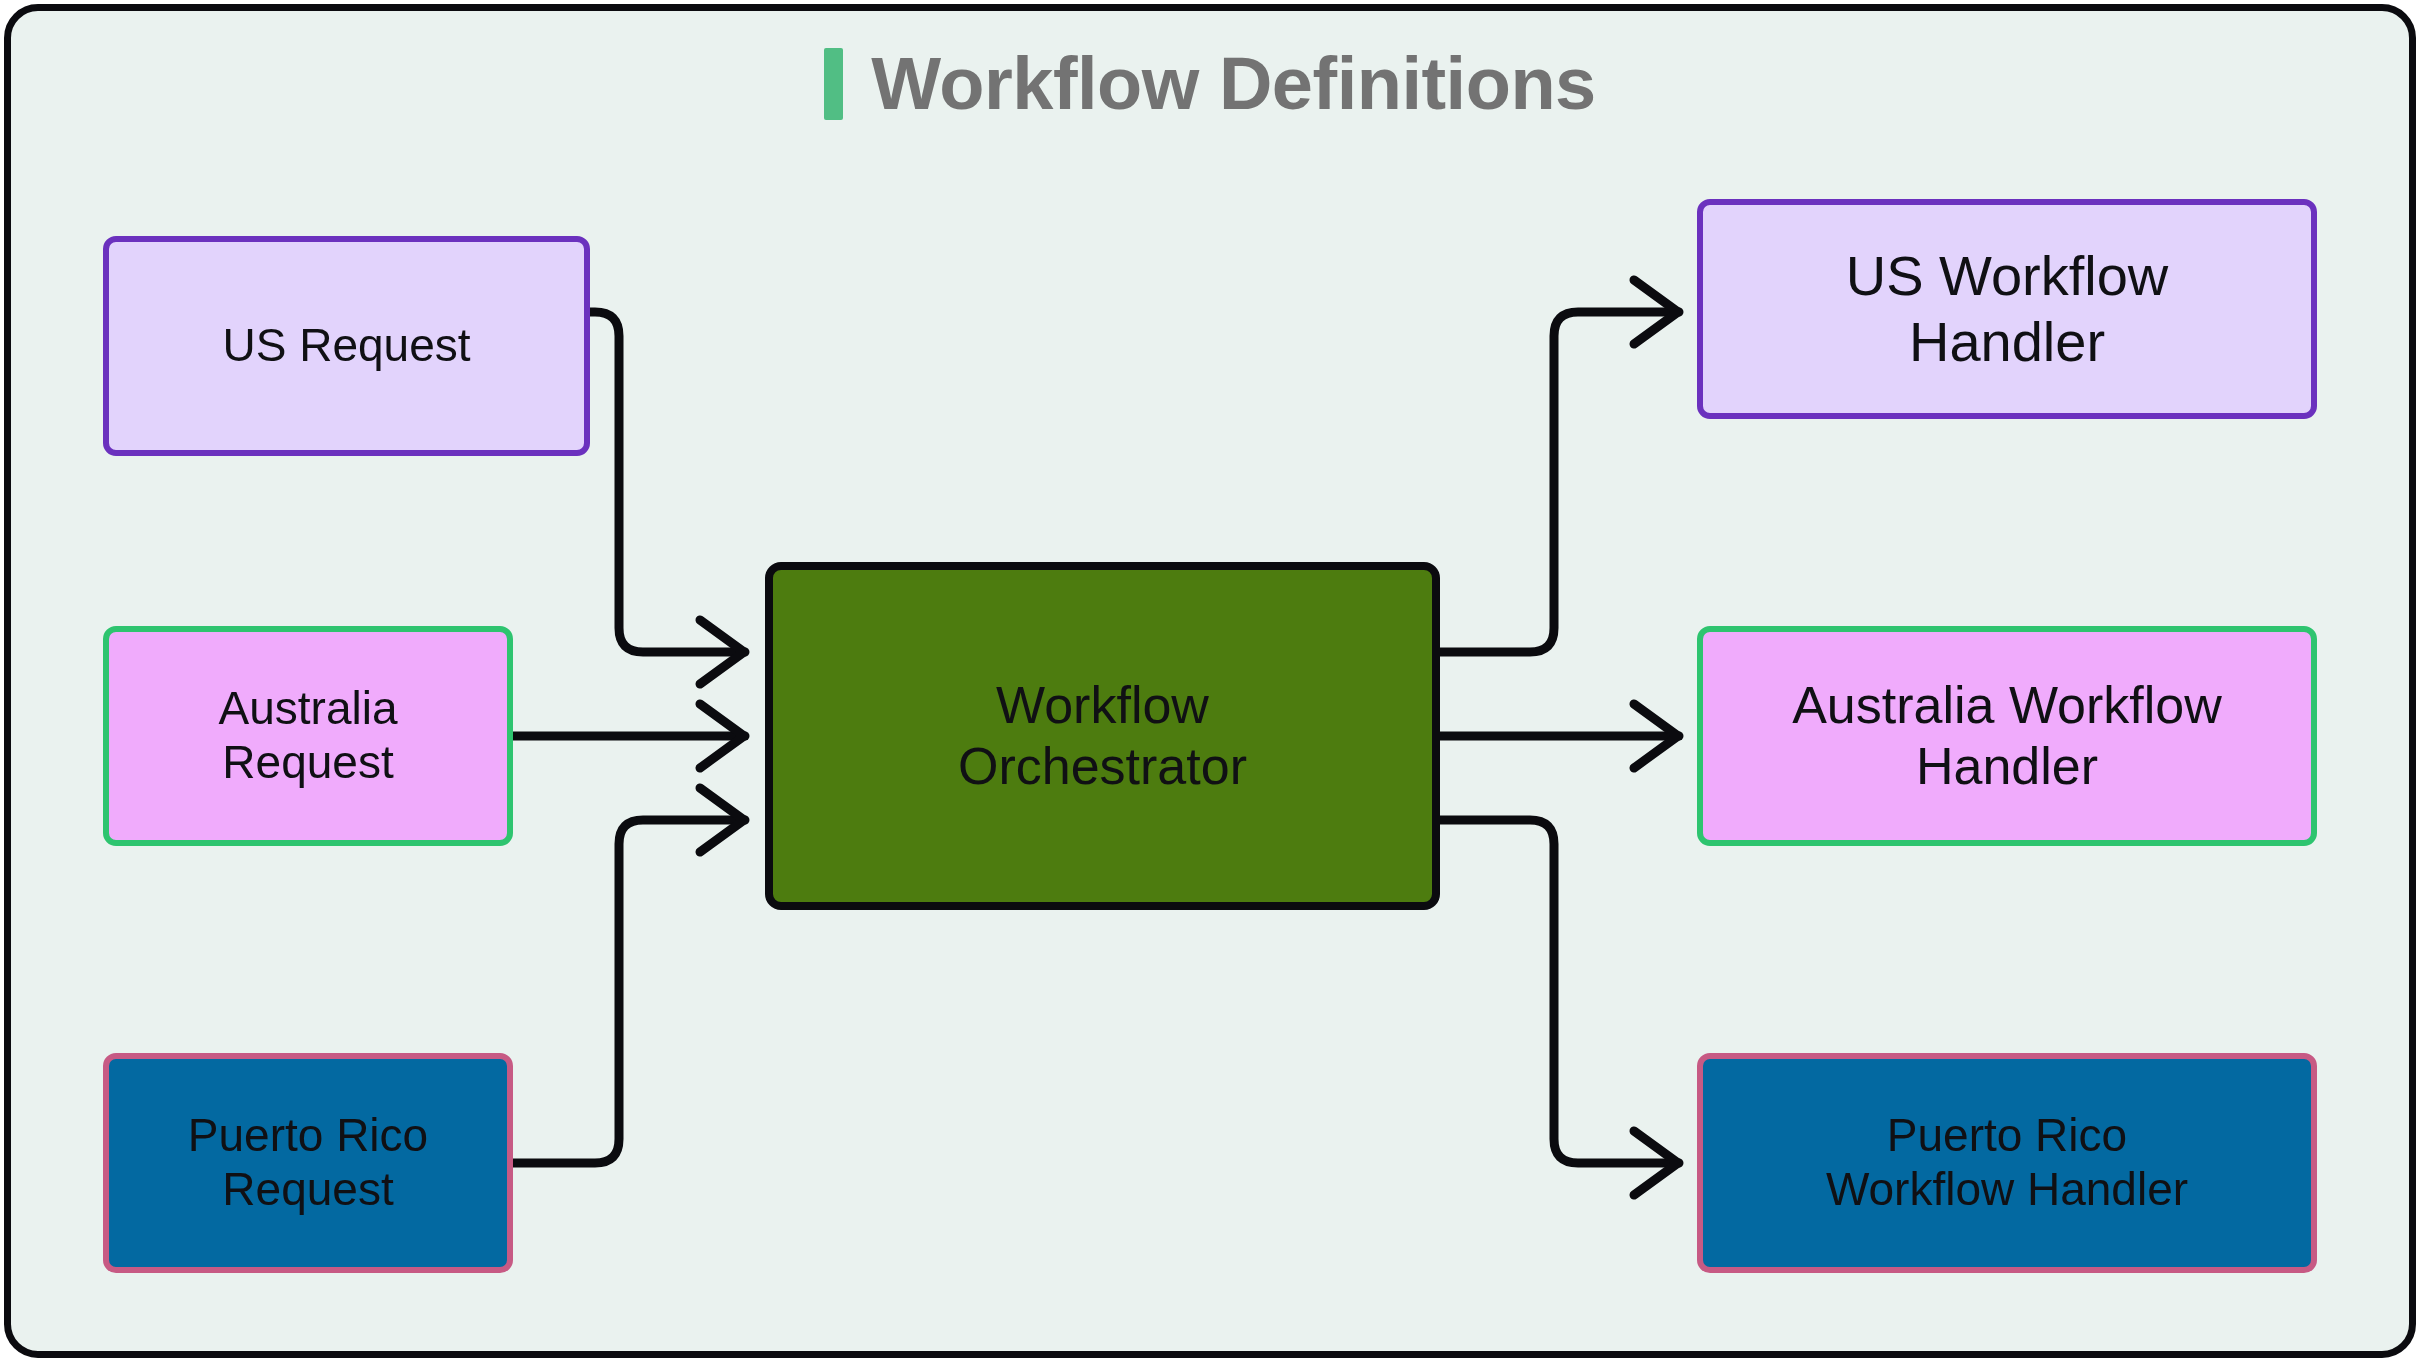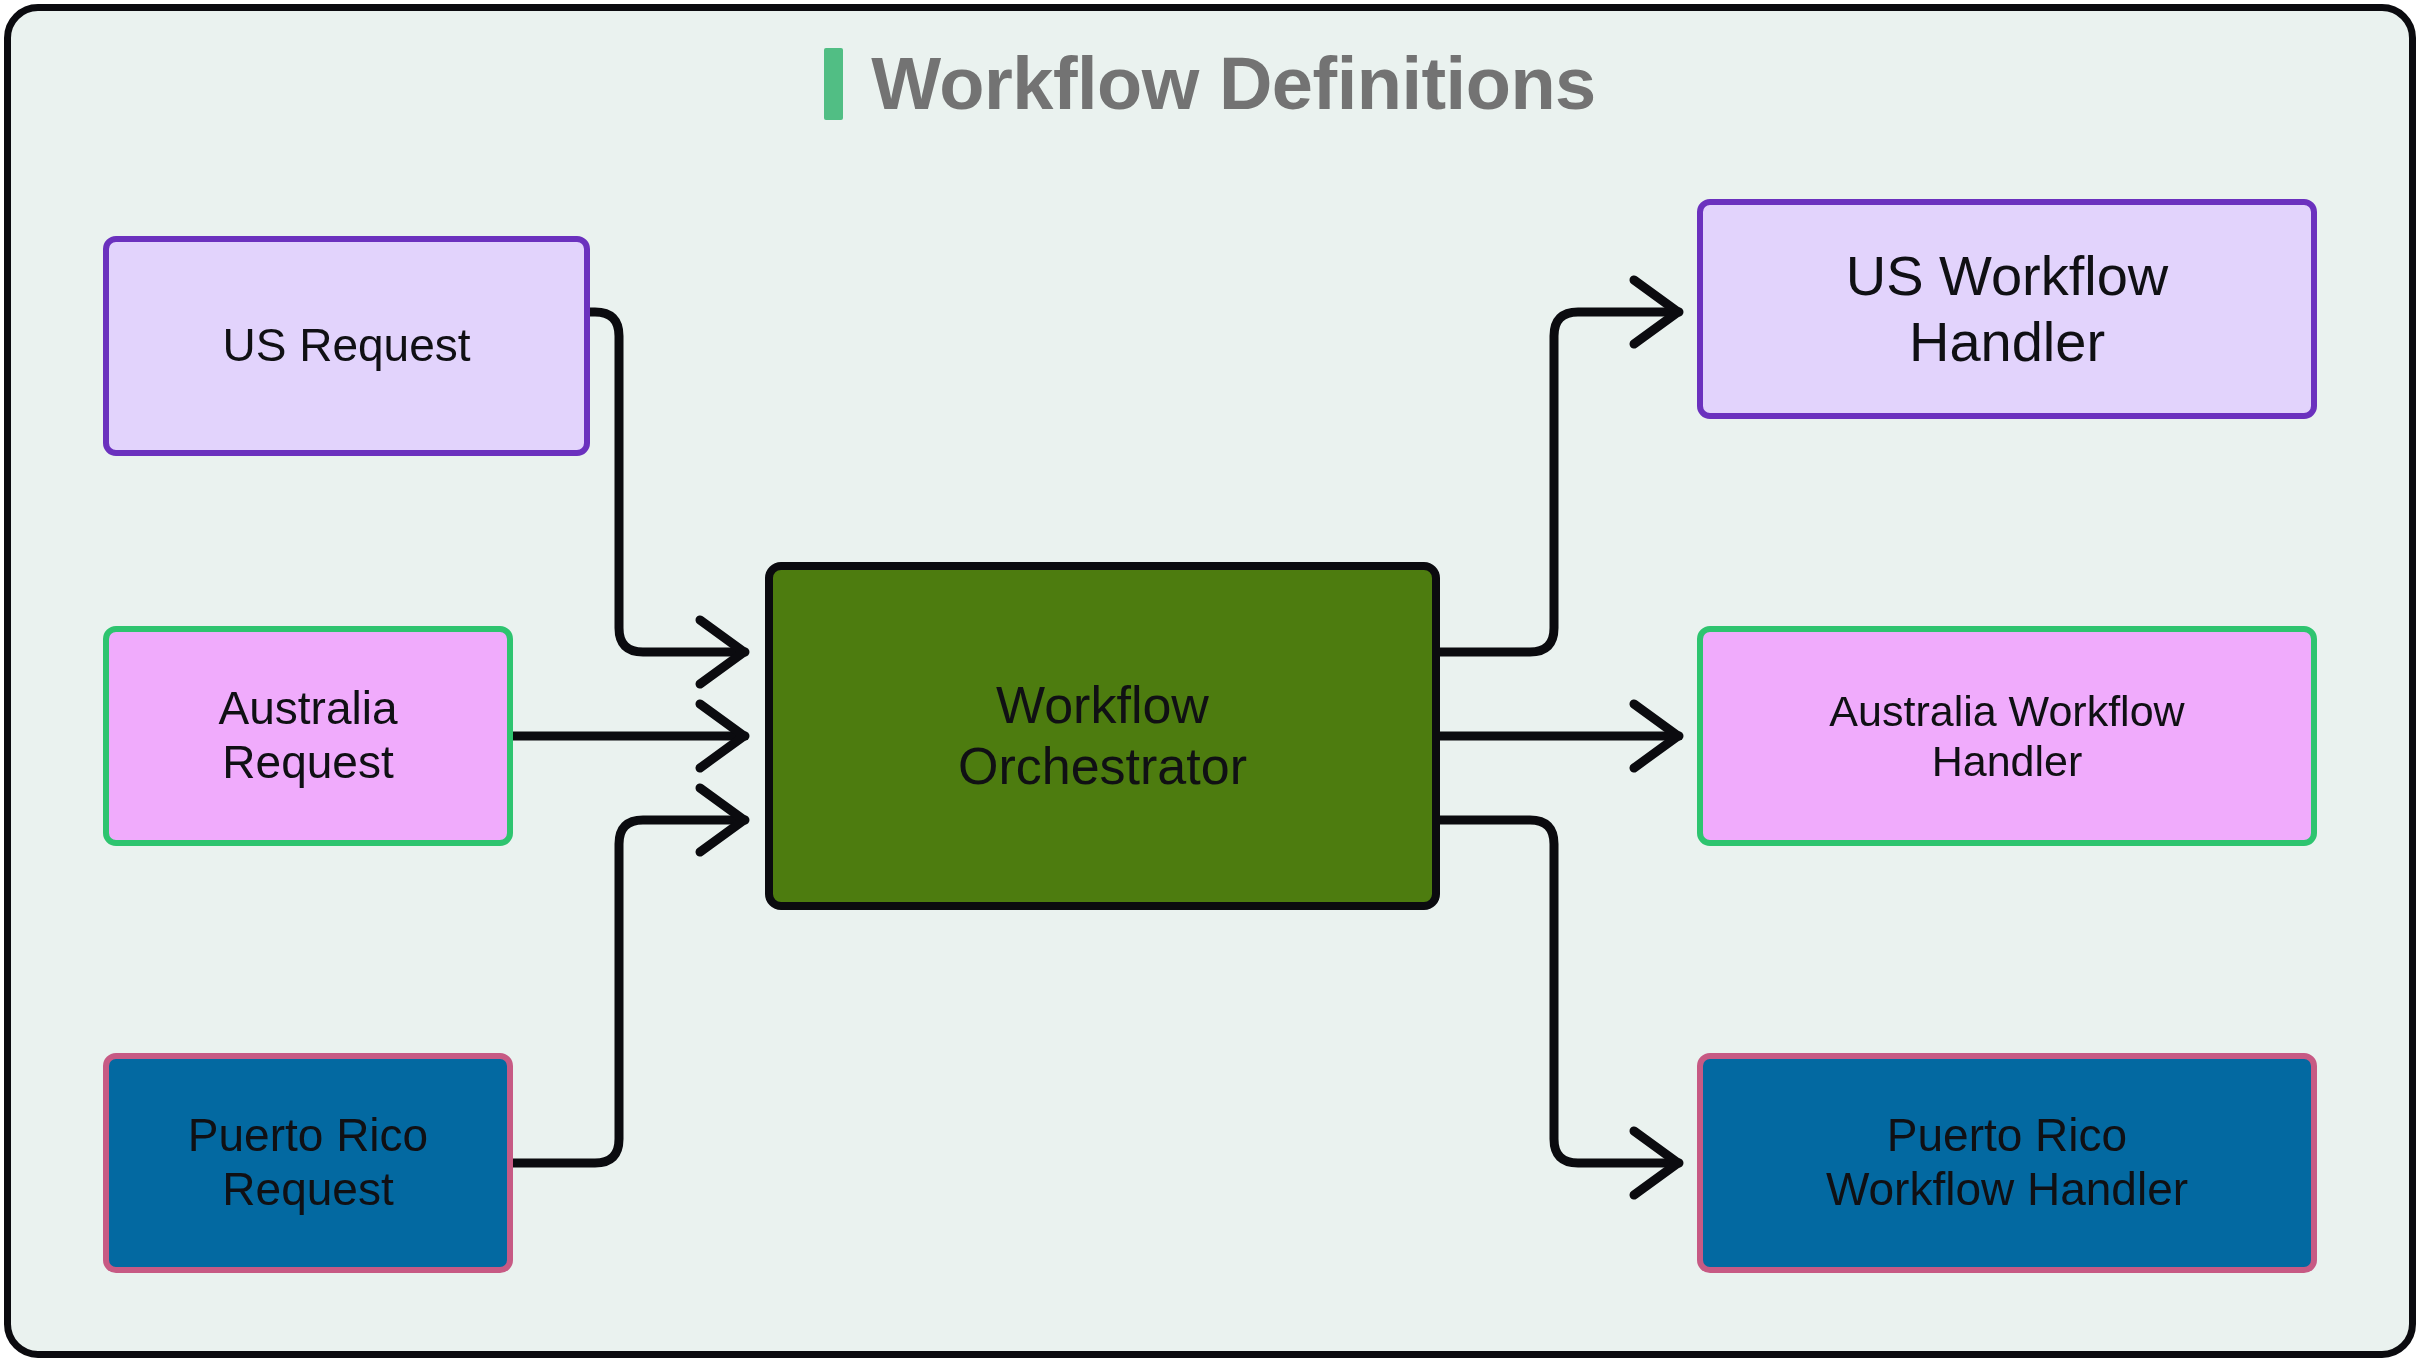--- a/index.html
+++ b/index.html
@@ -88,21 +88,21 @@
   
   #node-us-request      { left: 103px;  top: 199px;  width: 487px;  height: 220px;  border-width: 6px; border-radius: 13px; font-size: 46px; margin-top: 37px; }
   #node-au-request      { left: 103px;  top: 626px;  width: 410px;  height: 220px;  border-width: 6px; border-radius: 13px; font-size: 46px; }
   #node-pr-request      { left: 103px;  top: 1053px; width: 410px;  height: 220px;  border-width: 6px; border-radius: 13px; font-size: 46px; }
 
   
   #node-orchestrator    { left: 765px;  top: 562px;  width: 675px;  height: 348px;  border-width: 8px; border-radius: 16px; font-size: 52px; }
 
   
   #node-us-handler      { left: 1697px; top: 199px;  width: 620px;  height: 220px;  border-width: 6px; border-radius: 13px; font-size: 56px; }
-  #node-au-handler      { left: 1697px; top: 626px;  width: 620px;  height: 220px;  border-width: 6px; border-radius: 13px; font-size: 43px; }
+  #node-au-handler      { left: 1697px; top: 626px;  width: 620px;  height: 220px;  border-width: 6px; border-radius: 13px; font-size: 52px; }
   #node-pr-handler      { left: 1697px; top: 1053px; width: 620px;  height: 220px;  border-width: 6px; border-radius: 13px; font-size: 46px; }
 
   
   #connectors {
     position: absolute;
     left: 0;
     top: 0;
     width: 2420px;
     height: 1362px;
     pointer-events: none;

